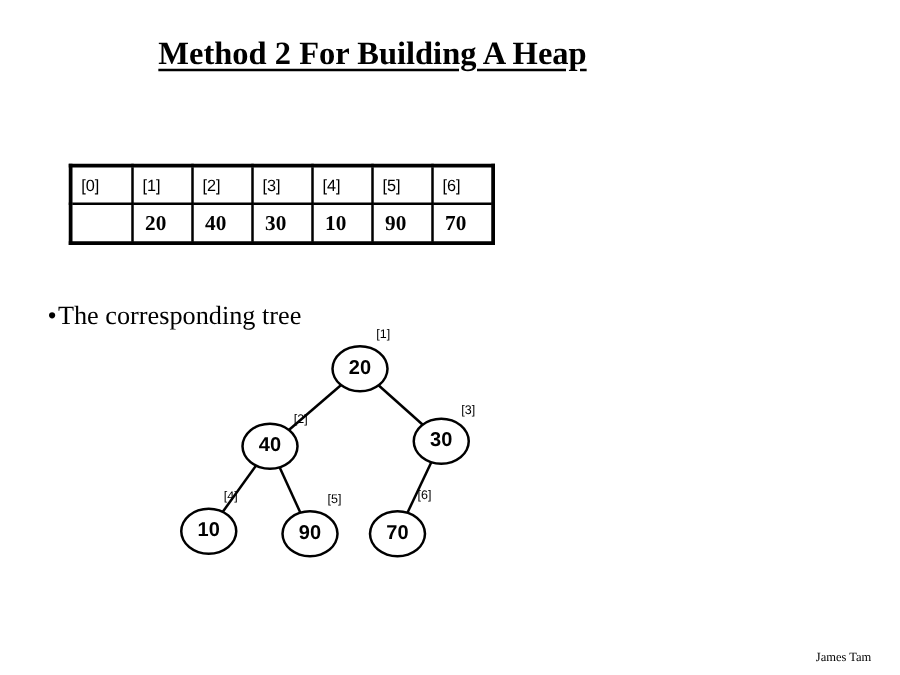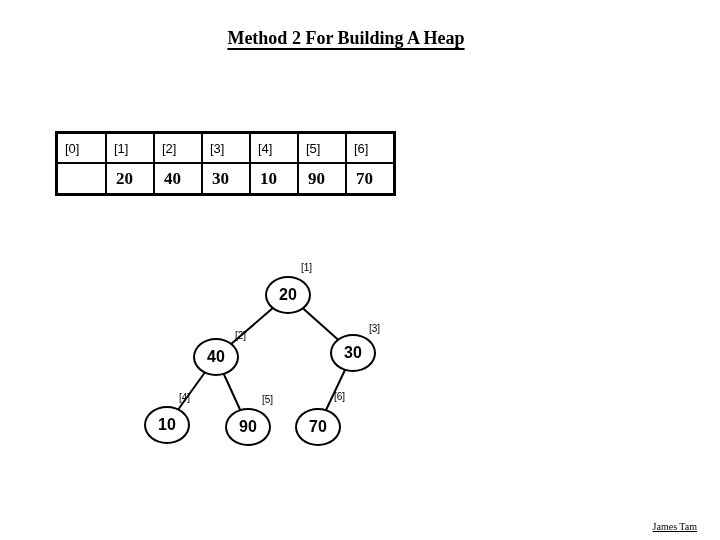--- a/index.html
+++ b/index.html
@@ -15,27 +15,26 @@
     overflow: hidden;
     font-family: "Liberation Serif", serif;
     color: #000000;
   }
   .slide-title {
     position: absolute;
     left: 0;
     top: 28px;
     width: 596px;
     text-align: center;
-    font-size: 18px;
+    font-size: 26px;
     font-weight: bold;
     text-decoration: underline;
     text-decoration-thickness: 2px;
     text-underline-offset: 4px;
     font-family: "Liberation Serif", serif;
-    padding-left: 48px;
   }
   .bullet-line {
     position: absolute;
     font-size: 21px;
     font-family: "Liberation Serif", serif;
     white-space: nowrap;
   }
   .bullet-1 { left: 33px; top: 92px; }
   .bullet-2 { left: 38px; top: 240px; }
   .bullet-char { margin-right: 1px; }
@@ -102,21 +101,20 @@
     font-size: 10px;
     font-weight: normal;
     white-space: nowrap;
   }
   .footer-credit {
     position: absolute;
     right: 23px;
     top: 521px;
     font-family: "Liberation Serif", serif;
     font-size: 10px;
-    text-decoration: underline;
     white-space: nowrap;
   }
 </style>
 </head>
 <body>
 
 <div class="slide">
 
   <div class="slide-title">Method 2 For Building A Heap</div>
 
@@ -137,20 +135,21 @@
       <td class="c">20</td>
       <td class="c">40</td>
       <td class="c">30</td>
       <td class="c">10</td>
       <td class="c">90</td>
       <td class="c">70</td>
     </tr>
   </tbody>
     </table>
 
+  <div class="bullet-line bullet-2"><span class="bullet-char">•</span><span>The corresponding tree</span></div>
 
   <div class="tree-layer">
     <svg class="tree-edges" width="720" height="540" viewBox="0 0 720 540">
       <line x1="288" y1="295" x2="216" y2="357" stroke="#000" stroke-width="2"></line>
       <line x1="288" y1="295" x2="353" y2="353" stroke="#000" stroke-width="2"></line>
       <line x1="216" y1="357" x2="167" y2="425" stroke="#000" stroke-width="2"></line>
       <line x1="216" y1="357" x2="248" y2="427" stroke="#000" stroke-width="2"></line>
       <line x1="353" y1="353" x2="318" y2="427" stroke="#000" stroke-width="2"></line>
     </svg>
 

